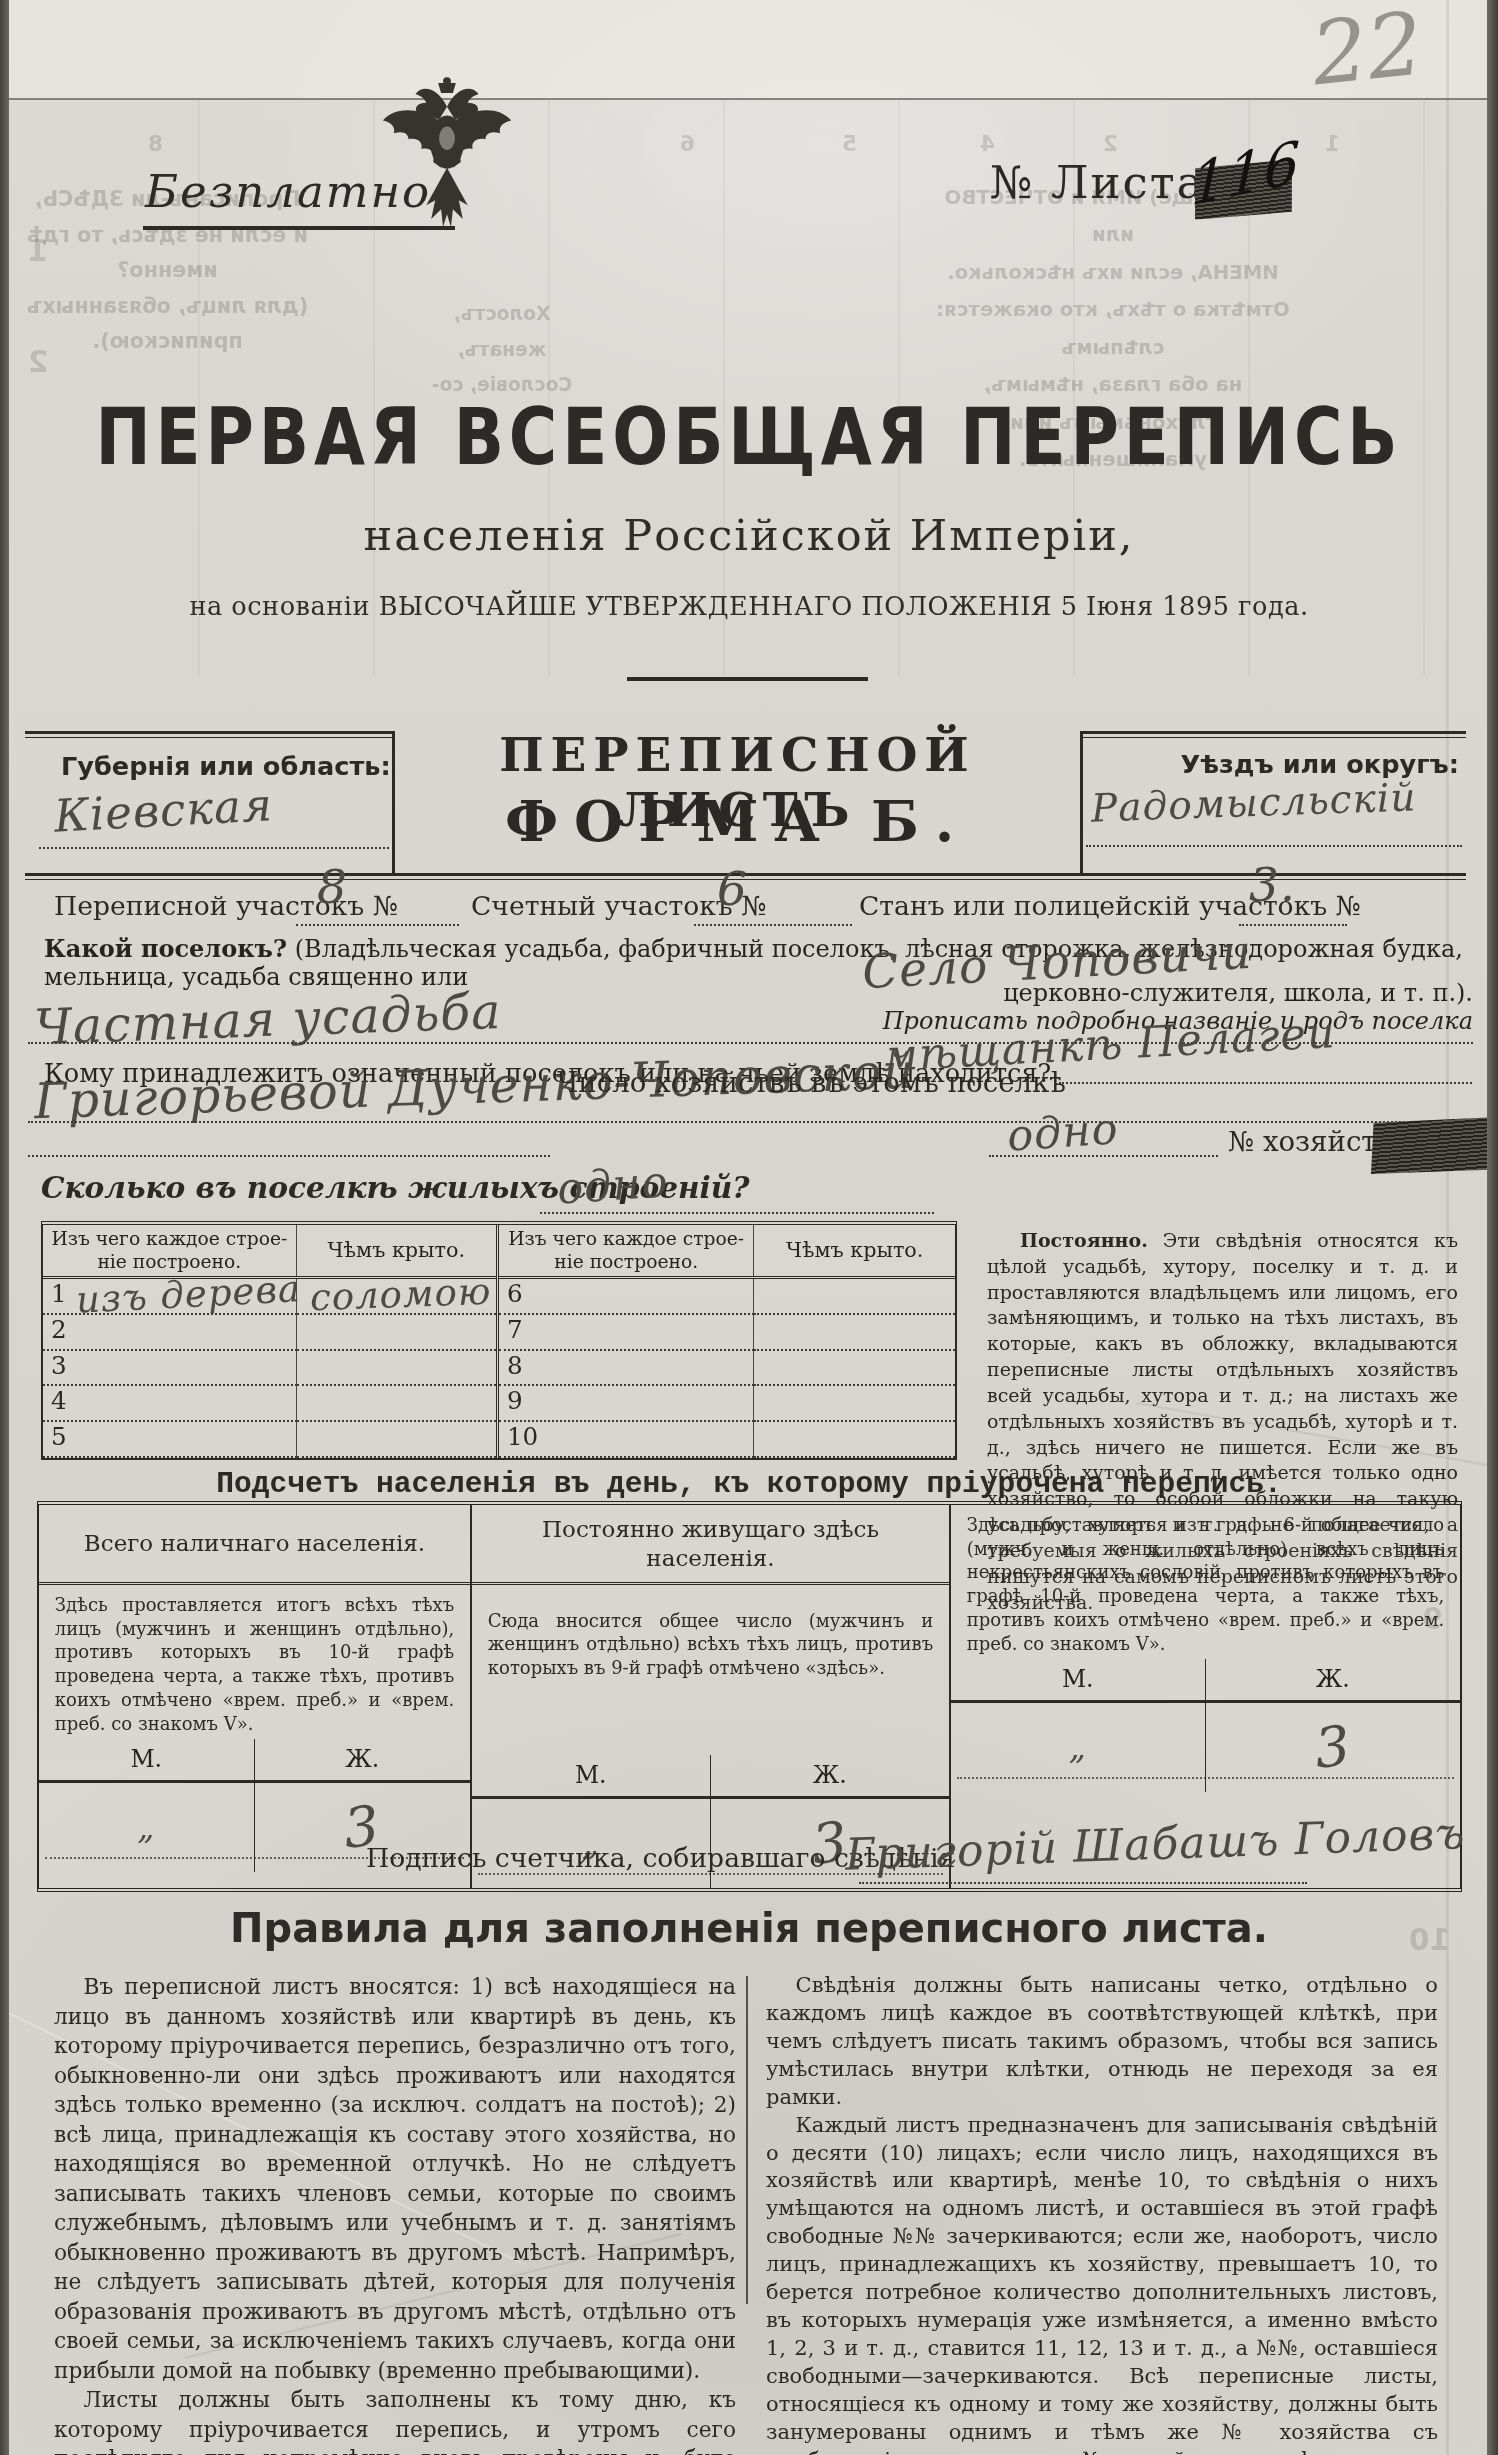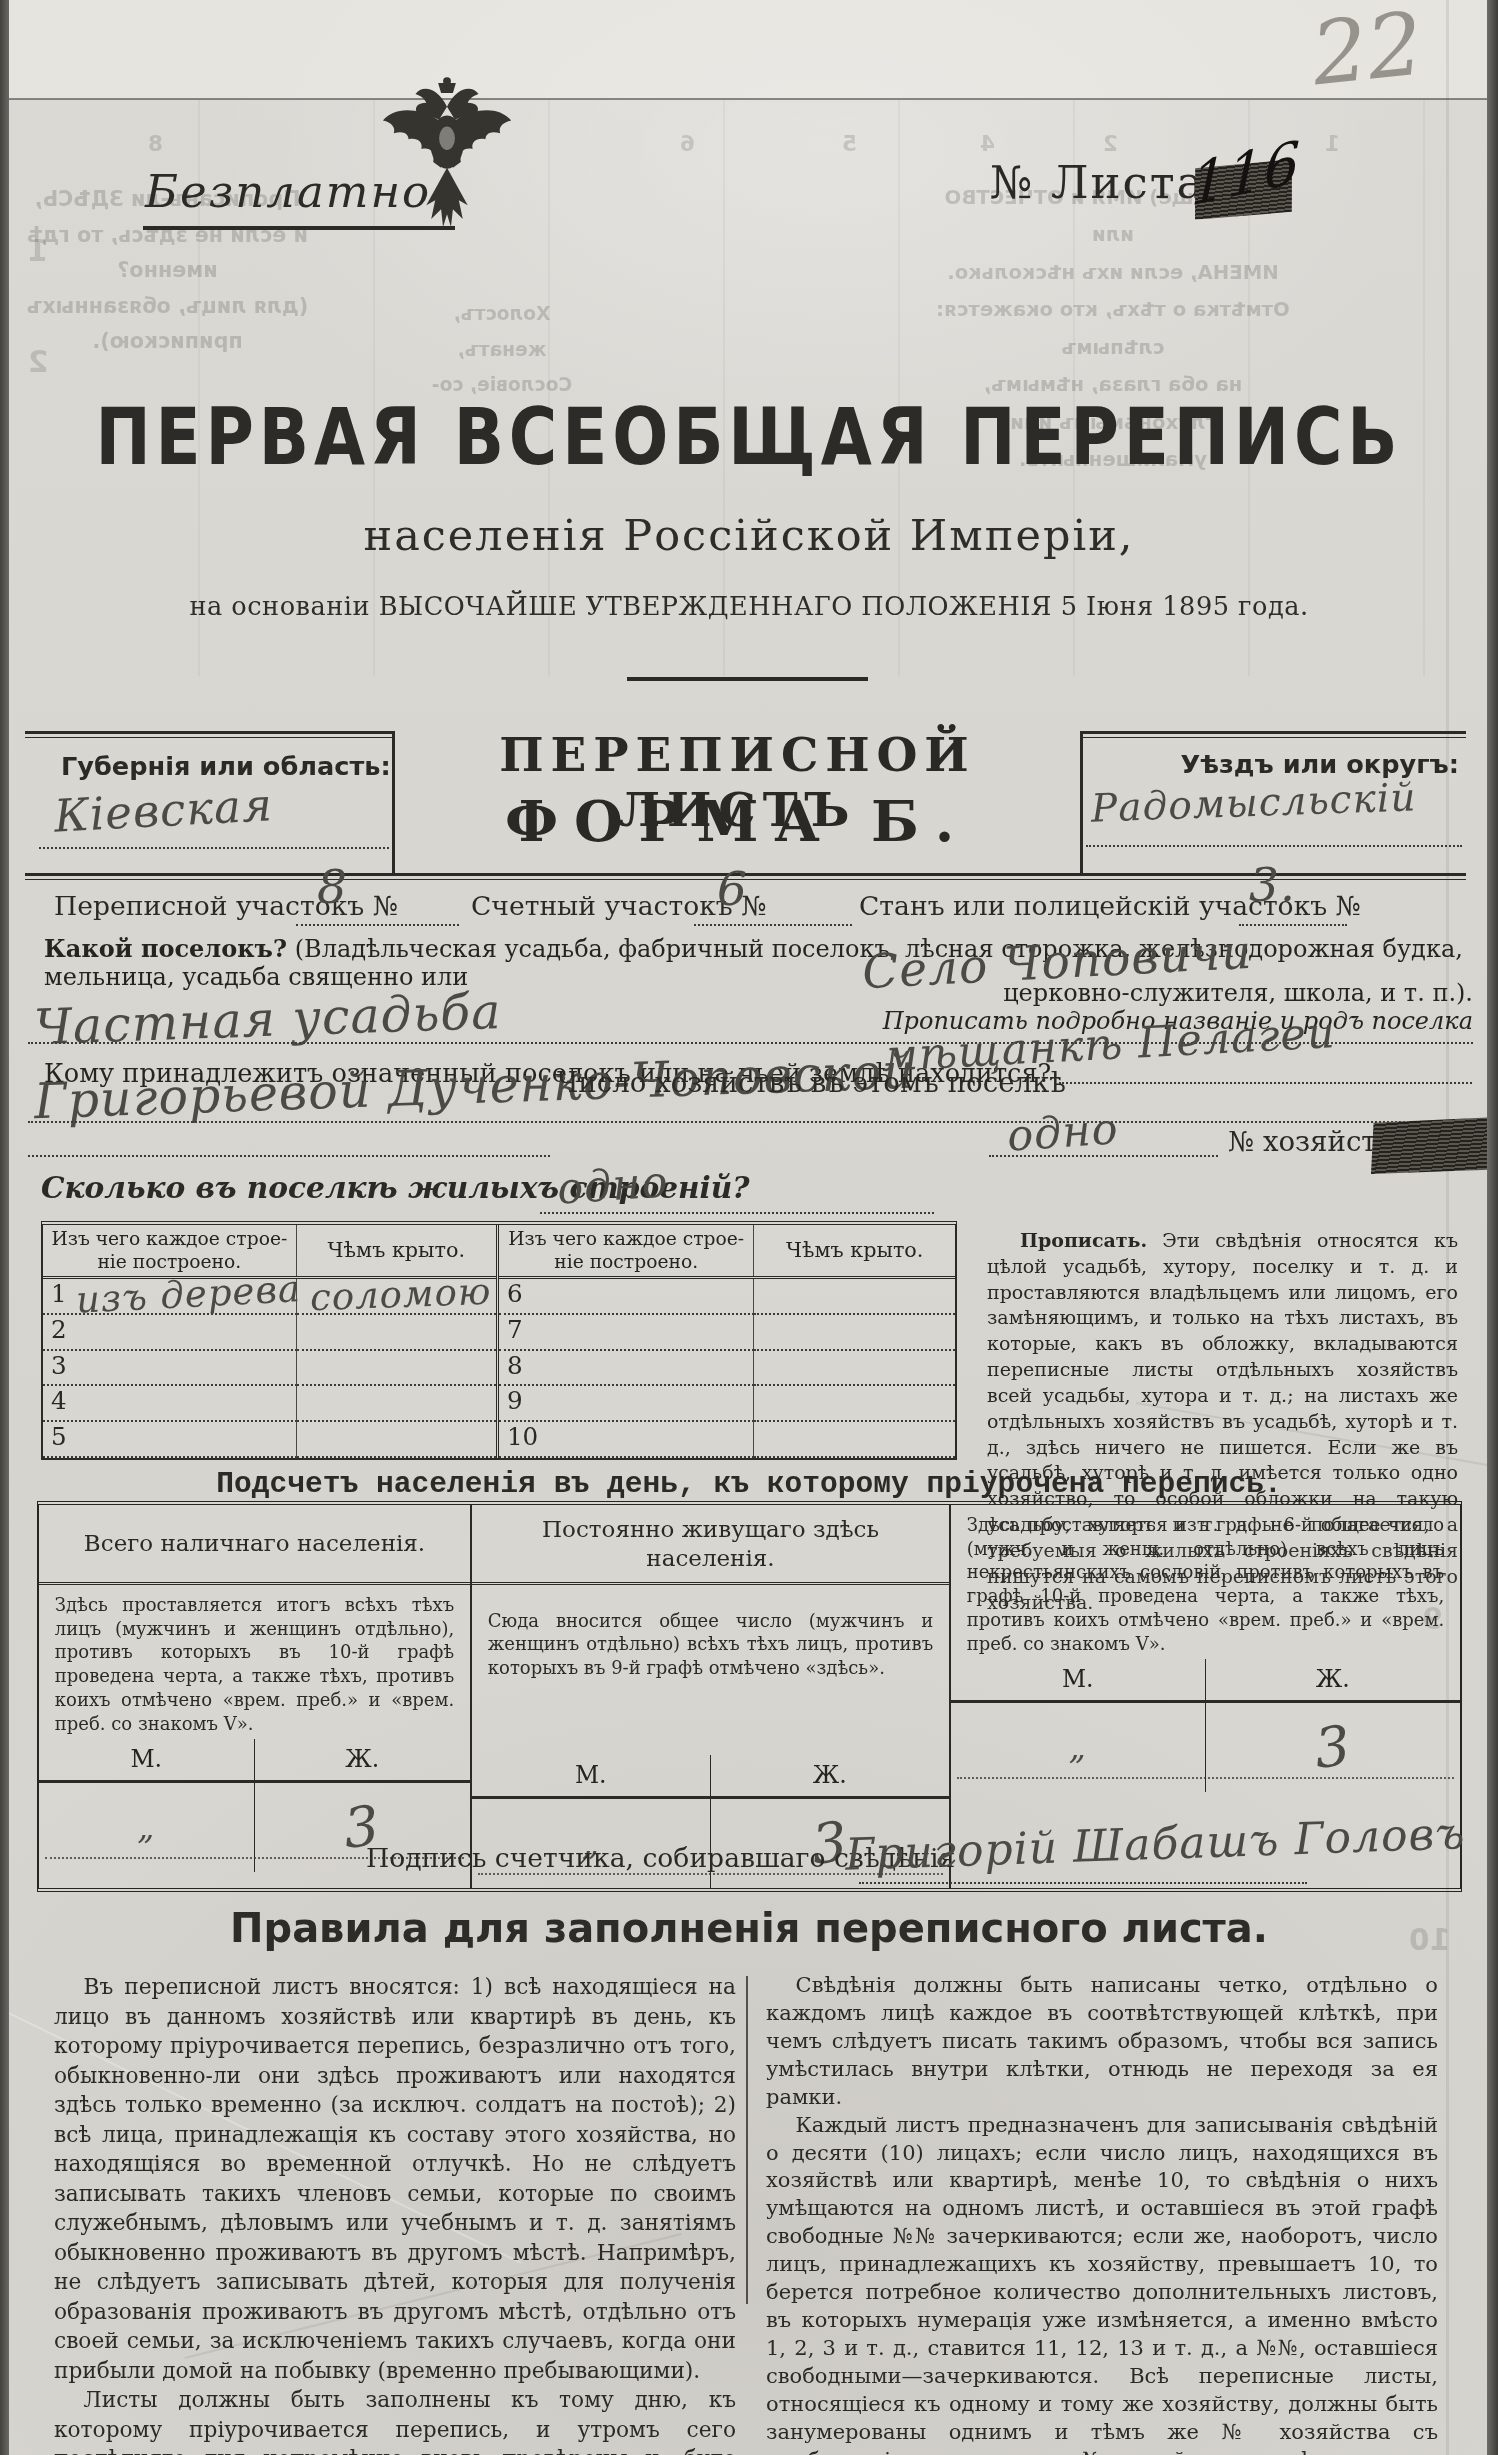--- a/index.html
+++ b/index.html
@@ -318,21 +318,21 @@
       <div class="bt-row">
         <div class="cell">
             <span class="bt-num">10</span>
           </div>
         <div class="cell"></div>
       </div>
     </div>
   </div>
 
   <div class="abs note">
-    <b>Прописать.</b>
+    <b>Постоянно.</b>
     <span>Эти свѣдѣнія относятся къ цѣлой усадьбѣ, хутору, поселку и т. д. и проставляются владѣльцемъ или лицомъ, его замѣняющимъ, и только на тѣхъ листахъ, въ которые, какъ въ обложку, вкладываются переписные листы отдѣльныхъ хозяйствъ всей усадьбы, хутора и т. д.; на листахъ же отдѣльныхъ хозяйствъ въ усадьбѣ, хуторѣ и т. д., здѣсь ничего не пишется. Если же въ усадьбѣ, хуторѣ и т. д. имѣется только одно хозяйство, то особой обложки на такую усадьбу, хуторъ и т. д. не полагается, а требуемыя о жилыхъ строеніяхъ свѣдѣнія пишутся на самомъ переписномъ листѣ этого хозяйства.</span>
   </div>
 
   <div class="abs cc-title">Подсчетъ населенія въ день, къ которому пріурочена перепись.</div>
   <div class="abs cc">
     <div class="cc-col">
       <div class="cc-header">Всего наличнаго населенія.</div>
       <div class="cc-desc">Здѣсь проставляется итогъ всѣхъ тѣхъ лицъ (мужчинъ и женщинъ отдѣльно), противъ которыхъ въ 10-й графѣ проведена черта, а также тѣхъ, противъ коихъ отмѣчено «врем. преб.» и «врем. преб. со знакомъ V».</div>
       <div class="cc-mj">
         <div class="m">М.</div>

